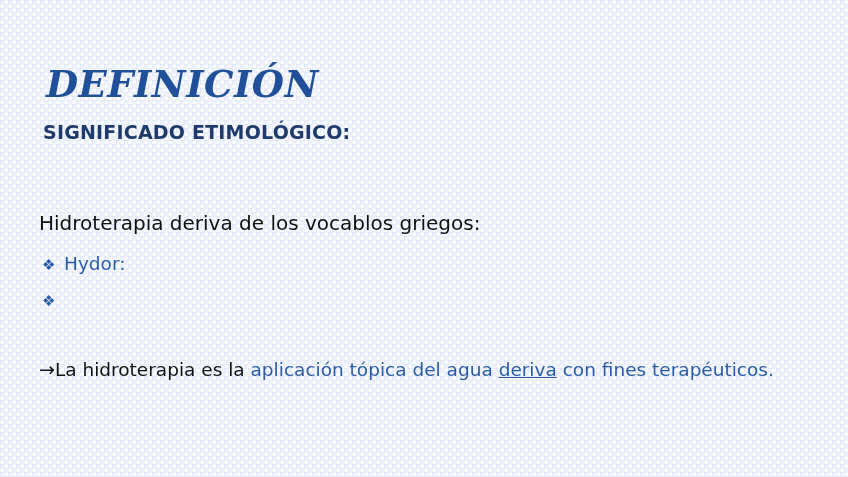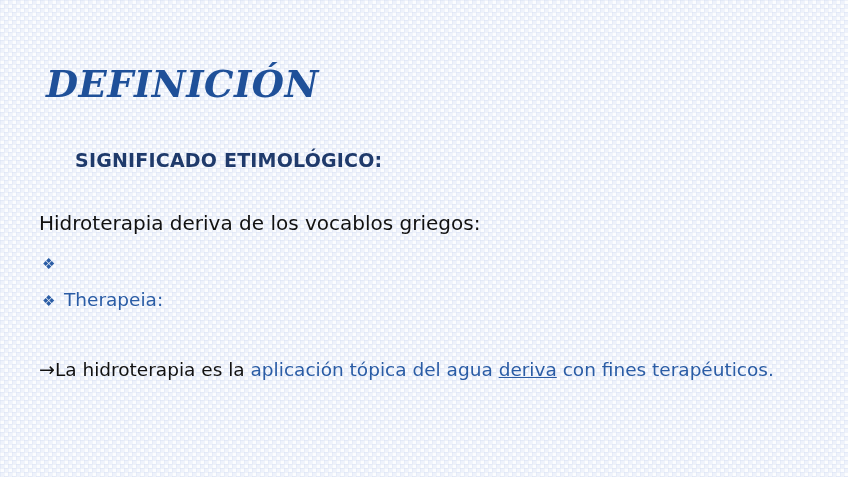--- a/index.html
+++ b/index.html
@@ -52,29 +52,28 @@
     font-size: 37px;
     line-height: 44px;
     letter-spacing: 0.5px;
     color: #1F5099;
     white-space: nowrap;
   }
 
   .subtitle {
     position: absolute;
     left: 43px;
-    top: 148px;
+    top: 120px;
     font-family: "DejaVu Sans", "Liberation Sans", sans-serif;
     font-weight: bold;
     font-size: 19px;
     line-height: 24px;
     letter-spacing: 0.2px;
     color: #1F3A6B;
     white-space: nowrap;
-    margin-left: 32px;
   }
 
   .lead-line {
     position: absolute;
     left: 39px;
     top: 210px;
     font-family: "DejaVu Sans", "Liberation Sans", sans-serif;
     font-size: 20px;
     line-height: 26px;
     color: #111111;
@@ -157,25 +156,25 @@
     <div class="slide-title">DEFINICIÓN</div>
 
     <div class="subtitle">SIGNIFICADO ETIMOLÓGICO:</div>
 
     <div class="lead-line">Hidroterapia deriva de los vocablos griegos:</div>
 
     <div class="bullet-list">
 
       <div class="bullet-row">
         <span class="bullet-glyph">❖</span>
+        <span class="term">Hydor:</span>
       </div>
 
       <div class="bullet-row">
         <span class="bullet-glyph">❖</span>
-        <span class="term">Therapeia:</span>
       </div>
 
     </div>
 
     <div class="closing">
       <span class="indent-wrap">
         <span class="arrow-glyph">→</span><span>La hidroterapia es la </span><span class="blue">aplicación tópica del agua </span><span class="blue-underline">deriva</span><span class="blue"> con fines terapéuticos.</span>
       </span>
     </div>
 

